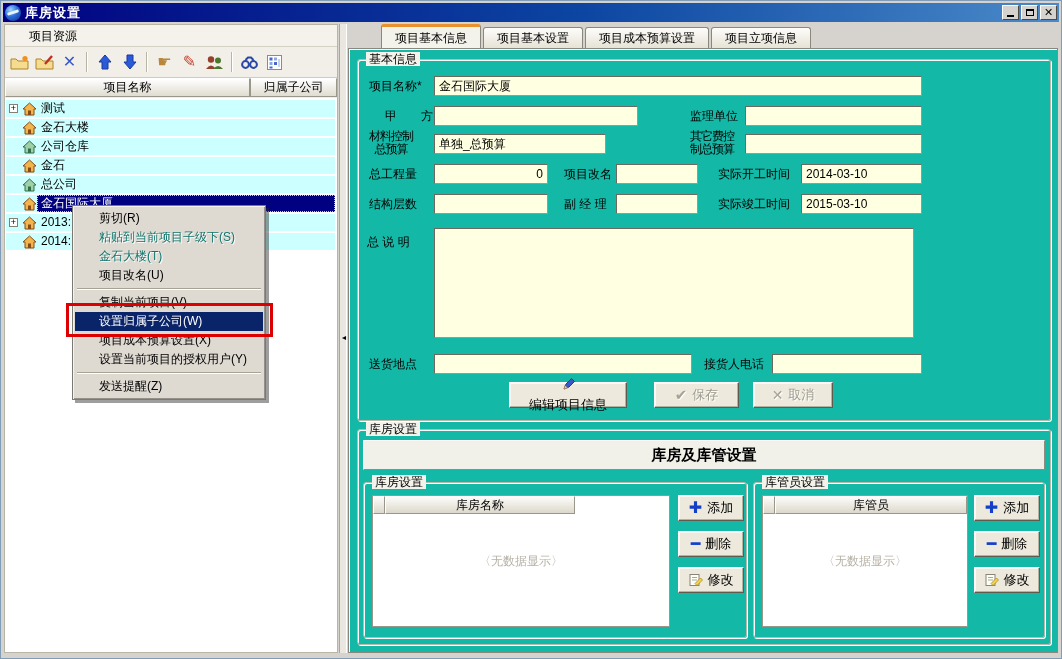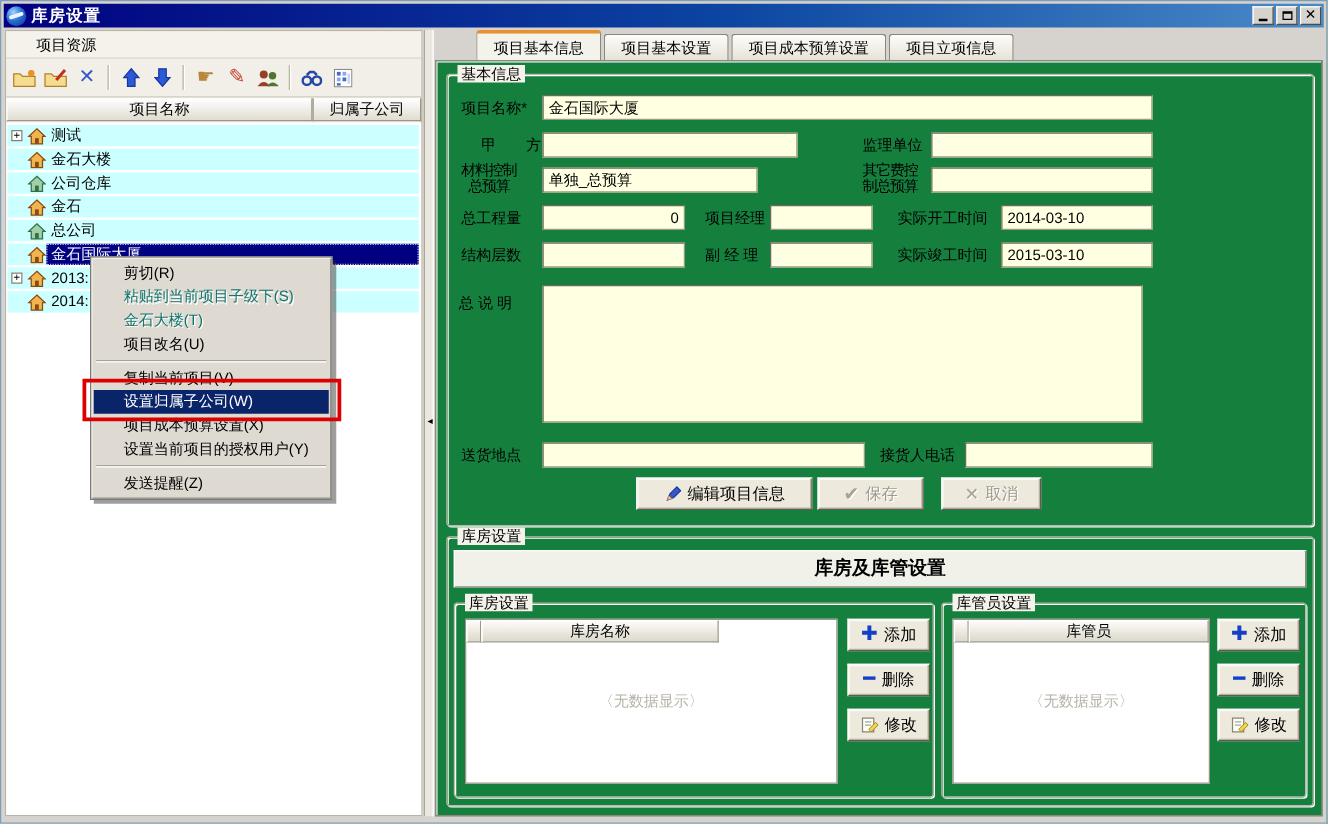--- a/index.html
+++ b/index.html
@@ -54,21 +54,21 @@
   .split-arrow { position:absolute; left:0; top:310px; width:8px; text-align:center; font-size:7px; color:#000; cursor:pointer; }
 
   
   .rightpanel { position:absolute; left:348px; top:24px; width:710px; height:629px; }
   .tabs { height:24px; position:relative; z-index:2; padding-left:1px;margin-left:32px; }
   .tab { float:left; height:21px; line-height:20px; margin-top:3px; padding:0 13px;
     background:linear-gradient(#fdfdfa,#e6e2d6); border:1px solid #8a887c; border-bottom:none;
     border-radius:3px 3px 0 0; margin-right:2px; }
   .tab.active { height:24px; margin-top:0; line-height:22px; background:#f3f2eb;
     border-top:3px solid #e8912d; }
-  .tabbody { position:absolute; left:0; top:24px; right:0; bottom:0; background:#15803d;
+  .tabbody { position:absolute; left:0; top:24px; right:0; bottom:0; background:#14b8a6;
     border:1px solid #8a887c; box-shadow: inset 1px 1px 0 #fff; }
 
   .grp { position:absolute; border:1px solid #bcb9ab; border-radius:3px; box-shadow: inset 1px 1px 0 #fff, 1px 1px 0 #fff; }
   .legend { position:absolute; top:-8px; left:8px; background:#f3f2eb; padding:0 3px; line-height:14px; }
 
   .flabel { position:absolute; height:20px; line-height:20px; white-space:pre; }
   .flabel2 { position:absolute; width:52px; line-height:13px; text-align:center; font-size:12px; letter-spacing:-1px; }
   .in { position:absolute; height:20px; background:#ffffe1; border:1px solid #9c9a8c;
     border-top-color:#6c6a5e; border-left-color:#6c6a5e; padding:0 4px; font:12px "Liberation Sans","DejaVu Sans",sans-serif; }
   textarea.in { resize:none; }
@@ -305,41 +305,41 @@
         <span class="flabel" style="left:332px;top:46px;">监理单位</span>
         <input class="in" style="left: 387px; top: 46px; width: 177px;" value="">
 
         <span class="flabel2" style="left:7px;top:70px;">材料控制总预算</span>
         <input class="in" style="left: 76px; top: 74px; width: 172px;" value="单独_总预算">
         <span class="flabel2" style="left:328px;top:70px;">其它费控制总预算</span>
         <input class="in" style="left: 387px; top: 74px; width: 177px;" value="">
 
         <span class="flabel" style="left:11px;top:104px;">总工程量</span>
         <input class="in" style="left: 76px; top: 104px; width: 114px; text-align: right;" value="0">
-        <span class="flabel" style="left:206px;top:104px;">项目经理</span>
+        <span class="flabel" style="left:206px;top:104px;">项目改名</span>
         <input class="in" style="left: 258px; top: 104px; width: 82px;" value="">
         <span class="flabel" style="left:360px;top:104px;">实际开工时间</span>
         <input class="in" style="left: 443px; top: 104px; width: 121px;" value="2014-03-10">
 
         <span class="flabel" style="left:11px;top:134px;">结构层数</span>
         <input class="in" style="left: 76px; top: 134px; width: 114px;" value="">
         <span class="flabel" style="left:206px;top:134px;">副 经 理</span>
         <input class="in" style="left: 258px; top: 134px; width: 82px;" value="">
         <span class="flabel" style="left:360px;top:134px;">实际竣工时间</span>
         <input class="in" style="left: 443px; top: 134px; width: 121px;" value="2015-03-10">
 
         <span class="flabel" style="left:9px;top:172px;">总 说 明</span>
         <textarea class="in" style="left: 76px; top: 168px; width: 480px; height: 110px;"></textarea>
 
         <span class="flabel" style="left:11px;top:294px;">送货地点</span>
         <input class="in" style="left: 76px; top: 294px; width: 258px;" value="">
         <span class="flabel" style="left:346px;top:294px;">接货人电话</span>
         <input class="in" style="left: 414px; top: 294px; width: 150px;" value="">
 
-        <div class="btn" style="left:151px;top:322px;width:141px;">
+        <div class="btn" style="left:151px;top:322px;width:118px;flex-direction:column;">
           <span class="bico">
             <svg width="14" height="14">
                 <path d="M3 12 l2-5 5.5-5.5 3 3 -5.5 5.5z" fill="#3858c8" stroke="#203898"></path>
                 <path d="M3 12 l3.6-1 -2.6-2.6z" fill="#f0cba0" stroke="#a87840" stroke-width="0.5"></path>
               </svg>
           </span>
           <span>编辑项目信息</span>
         </div>
         <div class="btn disabled" style="left:296px;top:322px;width:85px;">
           <span class="bico" style="color:#a6a296;font-size:15px;">✔</span>

